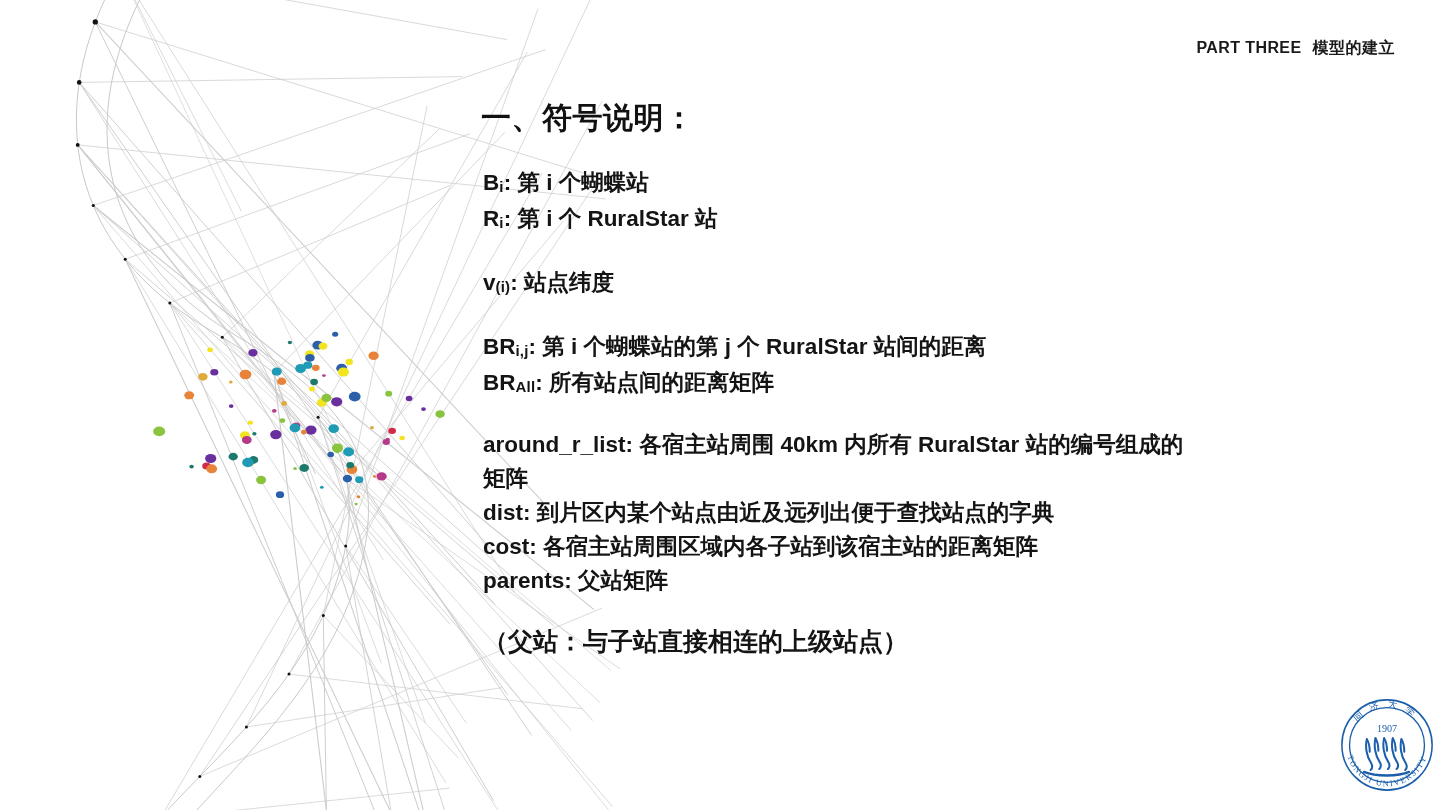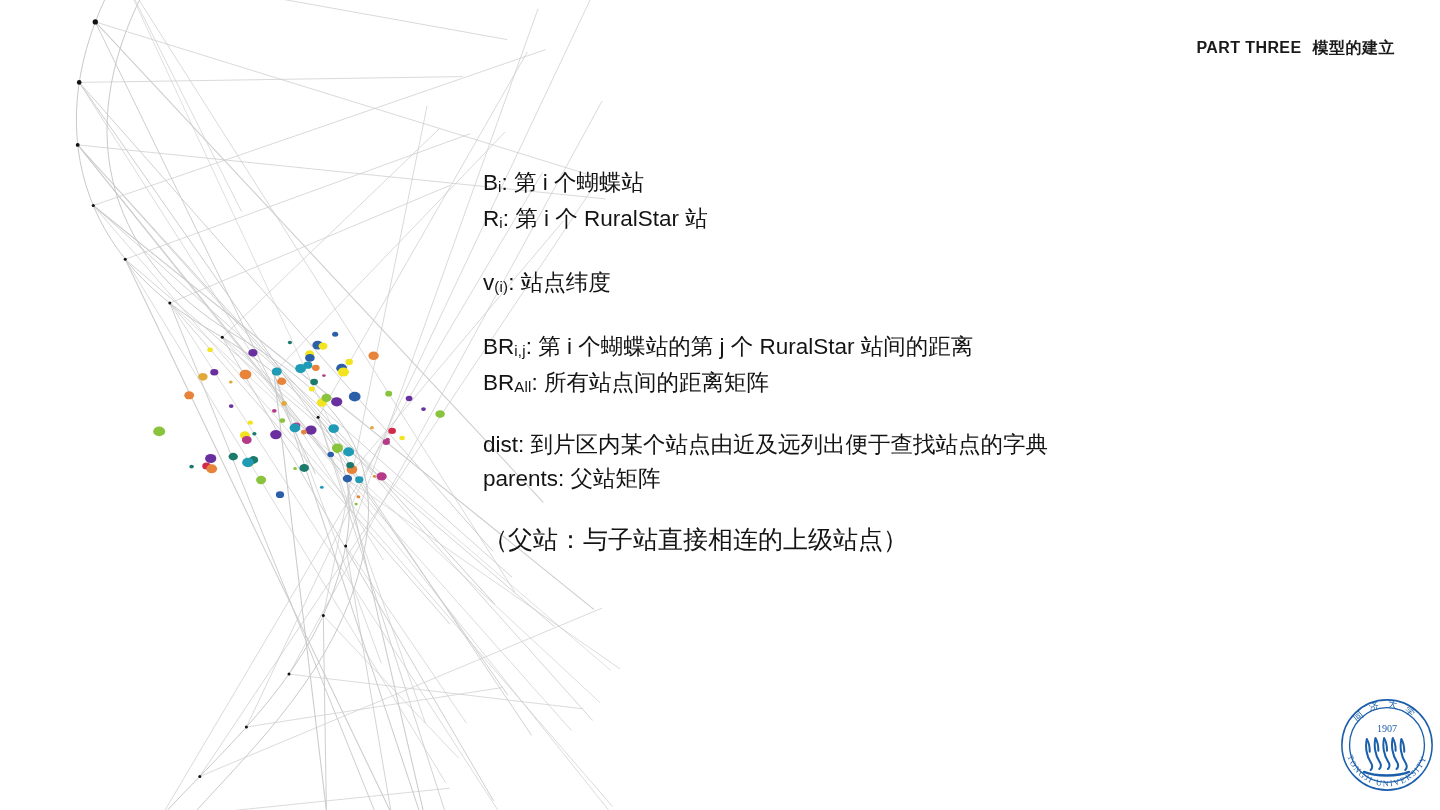--- a/index.html
+++ b/index.html
@@ -59,20 +59,21 @@
     position: absolute;
     left: 483px;
     top: 166px;
     width: 720px;
     font-size: 22.5px;
     line-height: 34px;
     color: #141414;
   }
   #body-text .para {
     margin: 0;
+    font-weight: bold;
   }
   #body-text .gap {
     height: 28px;
   }
   #body-text .gap-sm {
     height: 26px;
   }
   .sub {
     font-size: 15px;
     vertical-align: baseline;
@@ -261,20 +262,21 @@
         <ellipse cx="211.7" cy="468.8" rx="5.44" ry="4.46" fill="#e8833a"></ellipse>
         <ellipse cx="309.9" cy="357.9" rx="4.80" ry="3.94" fill="#2b5fa8"></ellipse>
         <ellipse cx="250.3" cy="422.6" rx="2.70" ry="2.22" fill="#f2e41f"></ellipse>
       </g>
   </svg>
 
   <div id="header">
     <span>PART THREE</span><span class="cn">模型的建立</span>
   </div>
 
+  <div id="slide-title">一、符号说明：</div>
 
   <div id="body-text">
 
     <div>
       <p class="para">
         <span>B</span><span class="sub">i</span><span>: </span><span>第 i 个蝴蝶站</span>
       </p>
       <p class="para">
         <span>R</span><span class="sub">i</span><span>: </span><span>第 i 个 RuralStar 站</span>
       </p>
@@ -296,21 +298,27 @@
       </p>
       <p class="para">
         <span>BR</span><span class="sub">All</span><span>: </span><span>所有站点间的距离矩阵</span>
       </p>
     </div>
 
     <div class="gap-sm"></div>
 
     <div>
       <p class="para">
+        <span>around_r_list</span><span>: </span><span>各宿主站周围 40km 内所有 RuralStar 站的编号组成的矩阵</span>
+      </p>
+      <p class="para">
         <span>dist</span><span>: </span><span>到片区内某个站点由近及远列出便于查找站点的字典</span>
+      </p>
+      <p class="para">
+        <span>cost</span><span>: </span><span>各宿主站周围区域内各子站到该宿主站的距离矩阵</span>
       </p>
       <p class="para">
         <span>parents</span><span>: </span><span>父站矩阵</span>
       </p>
     </div>
 
     <div class="gap-sm"></div>
 
     <p class="para note">（父站：与子站直接相连的上级站点）</p>
   </div>

